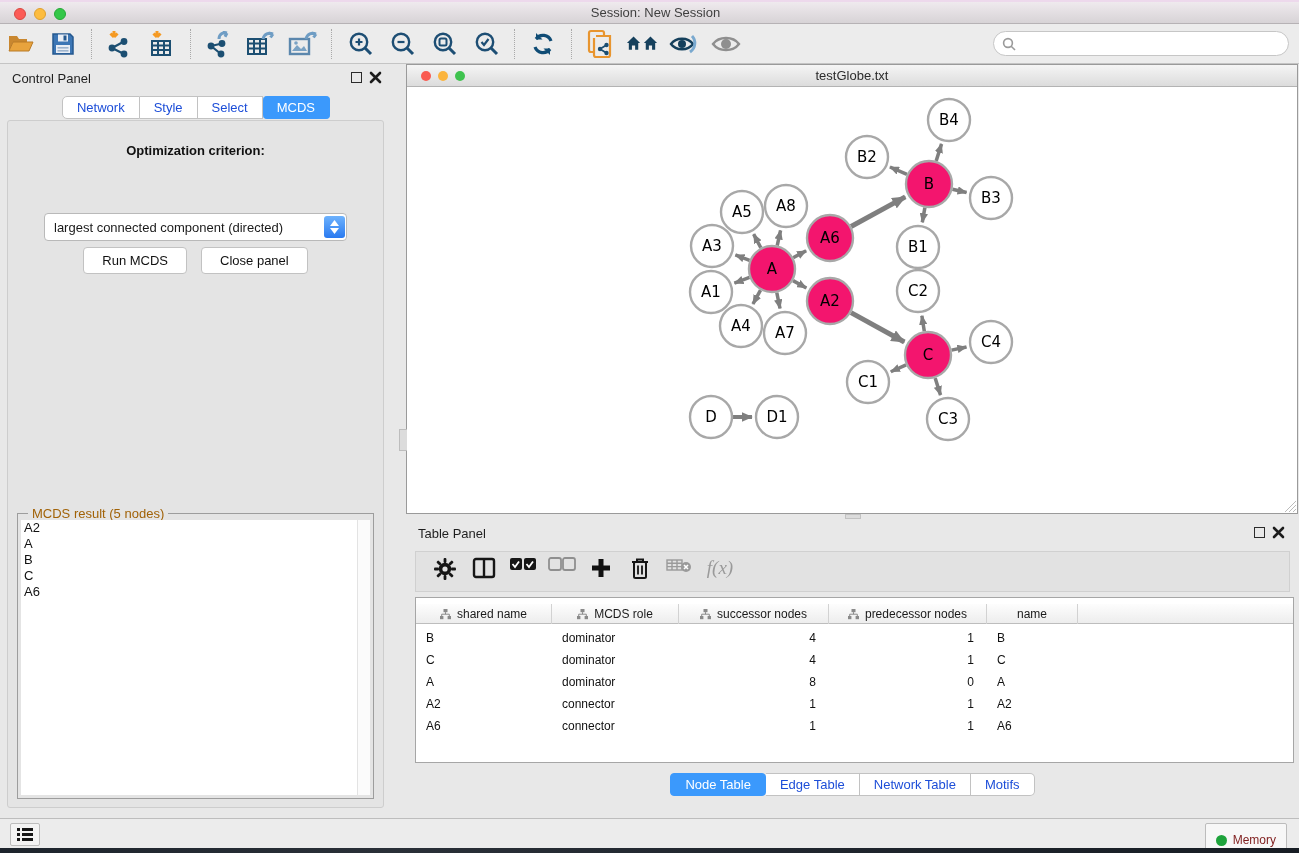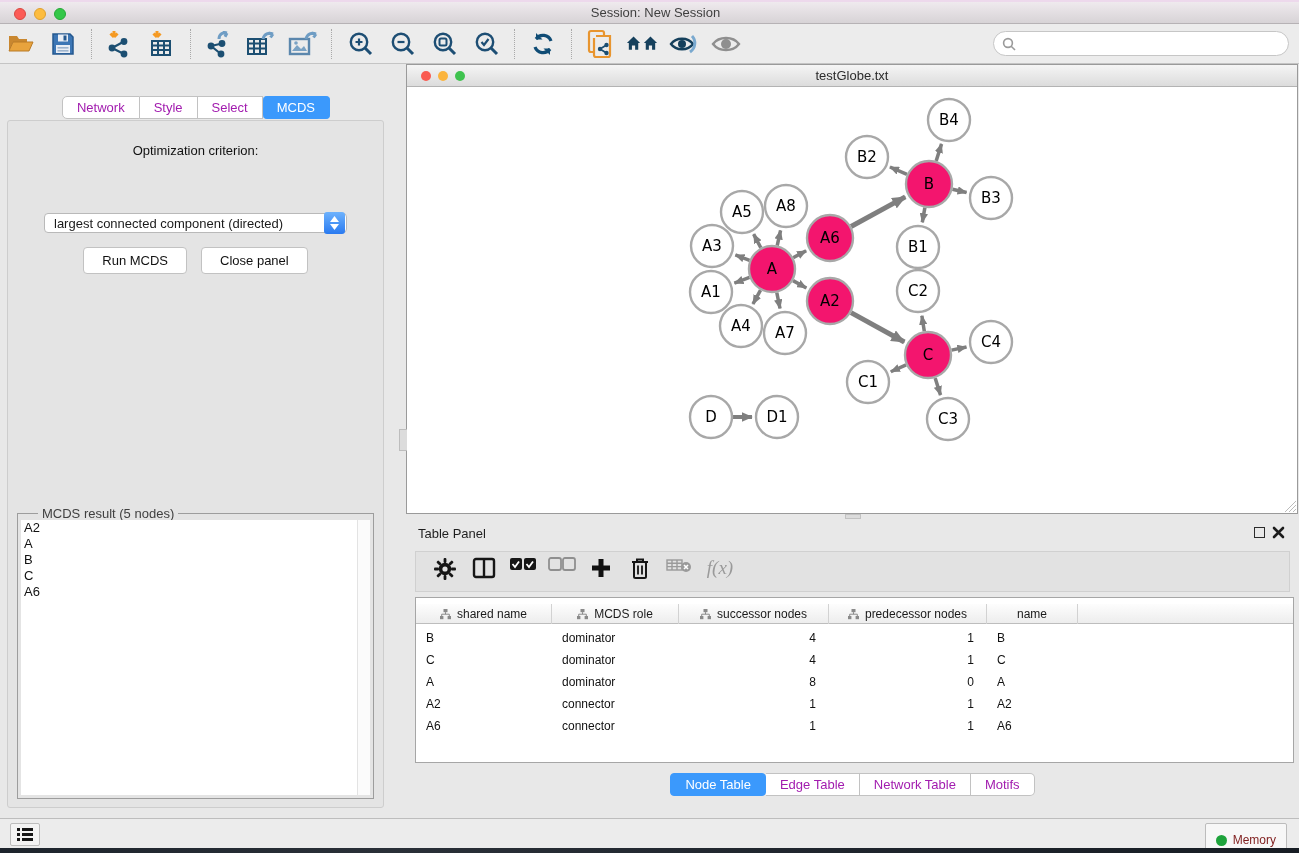--- a/index.html
+++ b/index.html
@@ -32,38 +32,38 @@
   #control-panel { position:absolute; left:0; top:0; width:392px; height:754px; }
   #cp-header { position:relative; height:28px; }
   #cp-title { position:absolute; left:12px; top:7px; font-size:13px; color:#1f1f1f; }
   .panel-float { position:absolute; top:8px; width:11px; height:11px; border:1.6px solid #2b2b2b; background:transparent; }
   .panel-close { position:absolute; top:7px; width:13px; height:13px; }
   #cp-float { right:30px; } #cp-close { right:10px; }
   #tp-float { right:34px; } #tp-close { right:14px; }
   #cp-tabs { position:absolute; left:0; right:0; top:32px; display:flex; justify-content:center; }
   .seg-group { display:flex; border-radius:5px; }
   .seg { height:23px; line-height:21px; padding:0 14px; background:#fff; border:1px solid #c2c2c2; border-left:none;
-    font-size:13px; color:#a21caf; text-align:center; }
+    font-size:13px; color:#1d4ed8; text-align:center; }
   .seg:first-child { border-left:1px solid #c2c2c2; border-radius:5px 0 0 5px; }
   .seg:last-child { border-radius:0 5px 5px 0; }
   .seg.active { background:#3b99fc; border-color:#3b99fc; color:#fff; border-radius:4px; }
   #cp-body { position:absolute; left:7px; right:8px; top:56px; bottom:10px; background:#e4e4e4;
     border:1px solid #cdcdcd; border-radius:3px; }
-  #cp-opt-label { text-align:center; margin-top:22px; font-size:13px; color:#111; }
-  #cp-select { position:absolute; left:36px; right:36px; top:92px; height:20px; background:#fff;
+  #cp-opt-label { text-align:center; margin-top:22px; font-size:13px; color:#111;font-weight:bold; }
+  #cp-select { position:absolute; left:36px; right:36px; top:92px; height:28px; background:#fff;
     border:1px solid #b9b9b9; border-radius:4px; display:flex; align-items:center;gap:8px; }
   #cp-select .sel-text { flex:1; padding-left:9px; font-size:13px; white-space:nowrap; overflow:hidden; }
   #cp-select .sel-stepper { width:21px; height:22px; border-radius:3px; margin-right:1px;
     background:linear-gradient(#6db2fd,#2a7af0); display:flex; flex-direction:column; align-items:center; justify-content:center; gap:2px; }
   #cp-buttons { position:absolute; left:0; right:0; top:126px; display:flex; justify-content:center; gap:14px; }
   .mac-btn { height:27px; line-height:21px; padding:0 18px; background:#fff; border:1px solid #c2c2c2;
     border-radius:4px; font-size:13px; color:#111; }
   #mcds-result { position:absolute; left:9px; right:9px; top:392px; bottom:8px;
     border:1px solid #9d9d9d; }
-  #mcds-legend { position:absolute; left:20px; top:-8px; background:#e4e4e4; padding:0 4px; font-size:13px; color:#404040; }
+  #mcds-legend { position:absolute; left:10px; top:-8px; background:#e4e4e4; padding:0 4px; font-size:13px; color:#a16207; }
   #mcds-list { position:absolute; left:3px; right:3px; top:6px; bottom:3px; background:#fff; overflow:hidden; }
   #mcds-list .row { font-size:13px; line-height:16px; padding-left:3px; color:#111; }
   #mcds-scroll { position:absolute; right:0; top:0; bottom:0; width:13px; background:#fbfbfb; border-left:1px solid #e3e3e3; }
 
   
   #net-window { position:absolute; left:406px; top:0; width:892px; height:450px;
     border:1px solid #9a9a9a; background:#fff; }
   #net-titlebar { position:relative; height:22px; background:linear-gradient(#f5f5f5,#dcdcdc); border-bottom:1px solid #b3b3b3; }
   #net-titlebar .title { position:absolute; left:0; right:0; top:3px; text-align:center; font-size:13px; color:#2b2b2b; }
   .tl2 { position:absolute; top:6px; width:10px; height:10px; border-radius:50%; }
@@ -260,20 +260,29 @@
           <circle cx="6" cy="6" r="4.4" fill="none" stroke="#9a9a9a" stroke-width="1.6"></circle>
           <path d="M9.2 9.2 L13 13" stroke="#9a9a9a" stroke-width="1.6"></path>
         </svg>
       <input type="text" placeholder="" style="">
     </div>
   </div>
 
   <div id="workspace">
 
     <div id="control-panel">
+      <div id="cp-header">
+        <span id="cp-title">Control Panel</span>
+        <span id="cp-float" class="panel-float"></span>
+        <span id="cp-close" class="panel-close">
+          <svg width="13" height="13" viewBox="0 0 13 13">
+              <path d="M2 2 L11 11 M11 2 L2 11" stroke="#1c1c1c" stroke-width="2.6" stroke-linecap="round"></path>
+            </svg>
+        </span>
+      </div>
       <div id="cp-tabs">
           <div class="seg-group" id="cp-tabs-group">
             <span class="seg">Network</span>
             <span class="seg">Style</span>
             <span class="seg">Select</span>
             <span class="seg active">MCDS</span>
           </div>
         </div>
       <div id="cp-body">
         <div id="cp-opt-label">Optimization criterion:</div>

